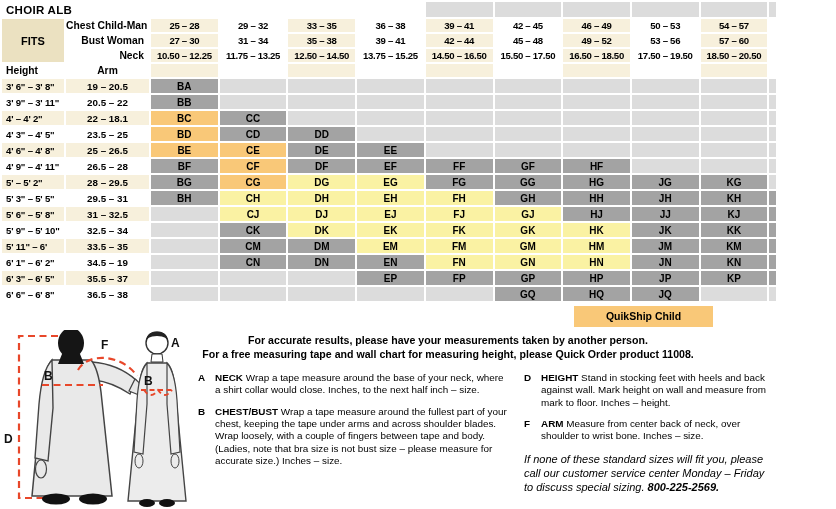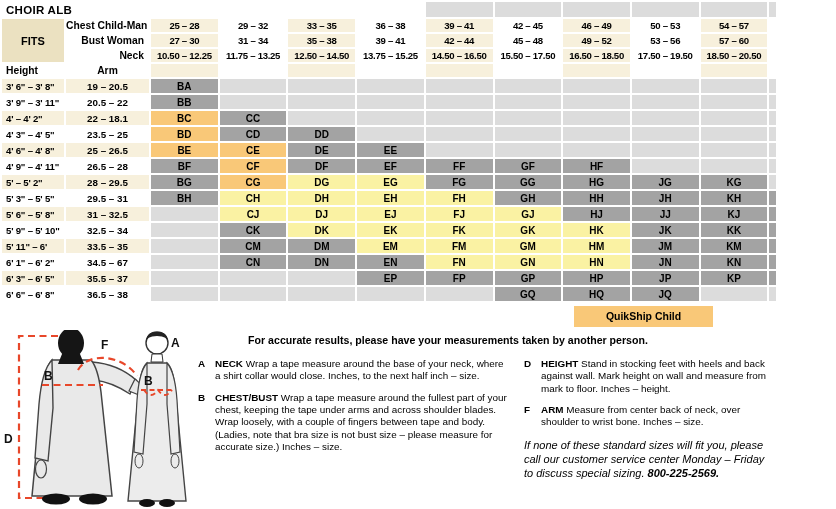--- a/index.html
+++ b/index.html
@@ -284,21 +284,21 @@
           <td class="c-qa">EM</td>
           <td class="c-qa">FM</td>
           <td class="c-qa">GM</td>
           <td class="c-qa">HM</td>
           <td class="c-av">JM</td>
           <td class="c-av">KM</td>
           <td class="c-av">MM</td>
         </tr>
         <tr class="r-size">
           <td class="hcell ">6' 1" – 6' 2"</td>
-          <td class="acell ">34.5 – 67</td>
+          <td class="acell ">34.5 – 19</td>
           <td class="c-na"></td>
           <td class="c-av">CN</td>
           <td class="c-av">DN</td>
           <td class="c-av">EN</td>
           <td class="c-qa">FN</td>
           <td class="c-qa">GN</td>
           <td class="c-qa">HN</td>
           <td class="c-av">JN</td>
           <td class="c-av">KN</td>
           <td class="c-av">MN</td>
@@ -377,20 +377,21 @@
         <text x="101" y="19">F</text>
         <text x="4" y="113">D</text>
         <text x="171" y="17">A</text>
         <text x="144" y="55">B</text>
       </svg>
     </div>
 
     <div id="content">
       <div class="intro">
         <div>For accurate results, please have your measurements taken by another person.</div>
+        <div>For a free measuring tape and wall chart for measuring height, please Quick Order product 11008.</div>
       </div>
       <div class="cols">
         <div class="col-left">
           <div class="def">
             <span class="def-key">A</span><span class="def-term">NECK</span> <span>Wrap a tape measure around the base of your neck, where a shirt collar would close. Inches, to the next half inch – size.</span>
           </div>
           <div class="def">
             <span class="def-key">B</span><span class="def-term">CHEST/BUST</span> <span>Wrap a tape measure around the fullest part of your chest, keeping the tape under arms and across shoulder blades. Wrap loosely, with a couple of fingers between tape and body. (Ladies, note that bra size is not bust size – please measure for accurate size.) Inches – size.</span>
           </div>
         </div>

